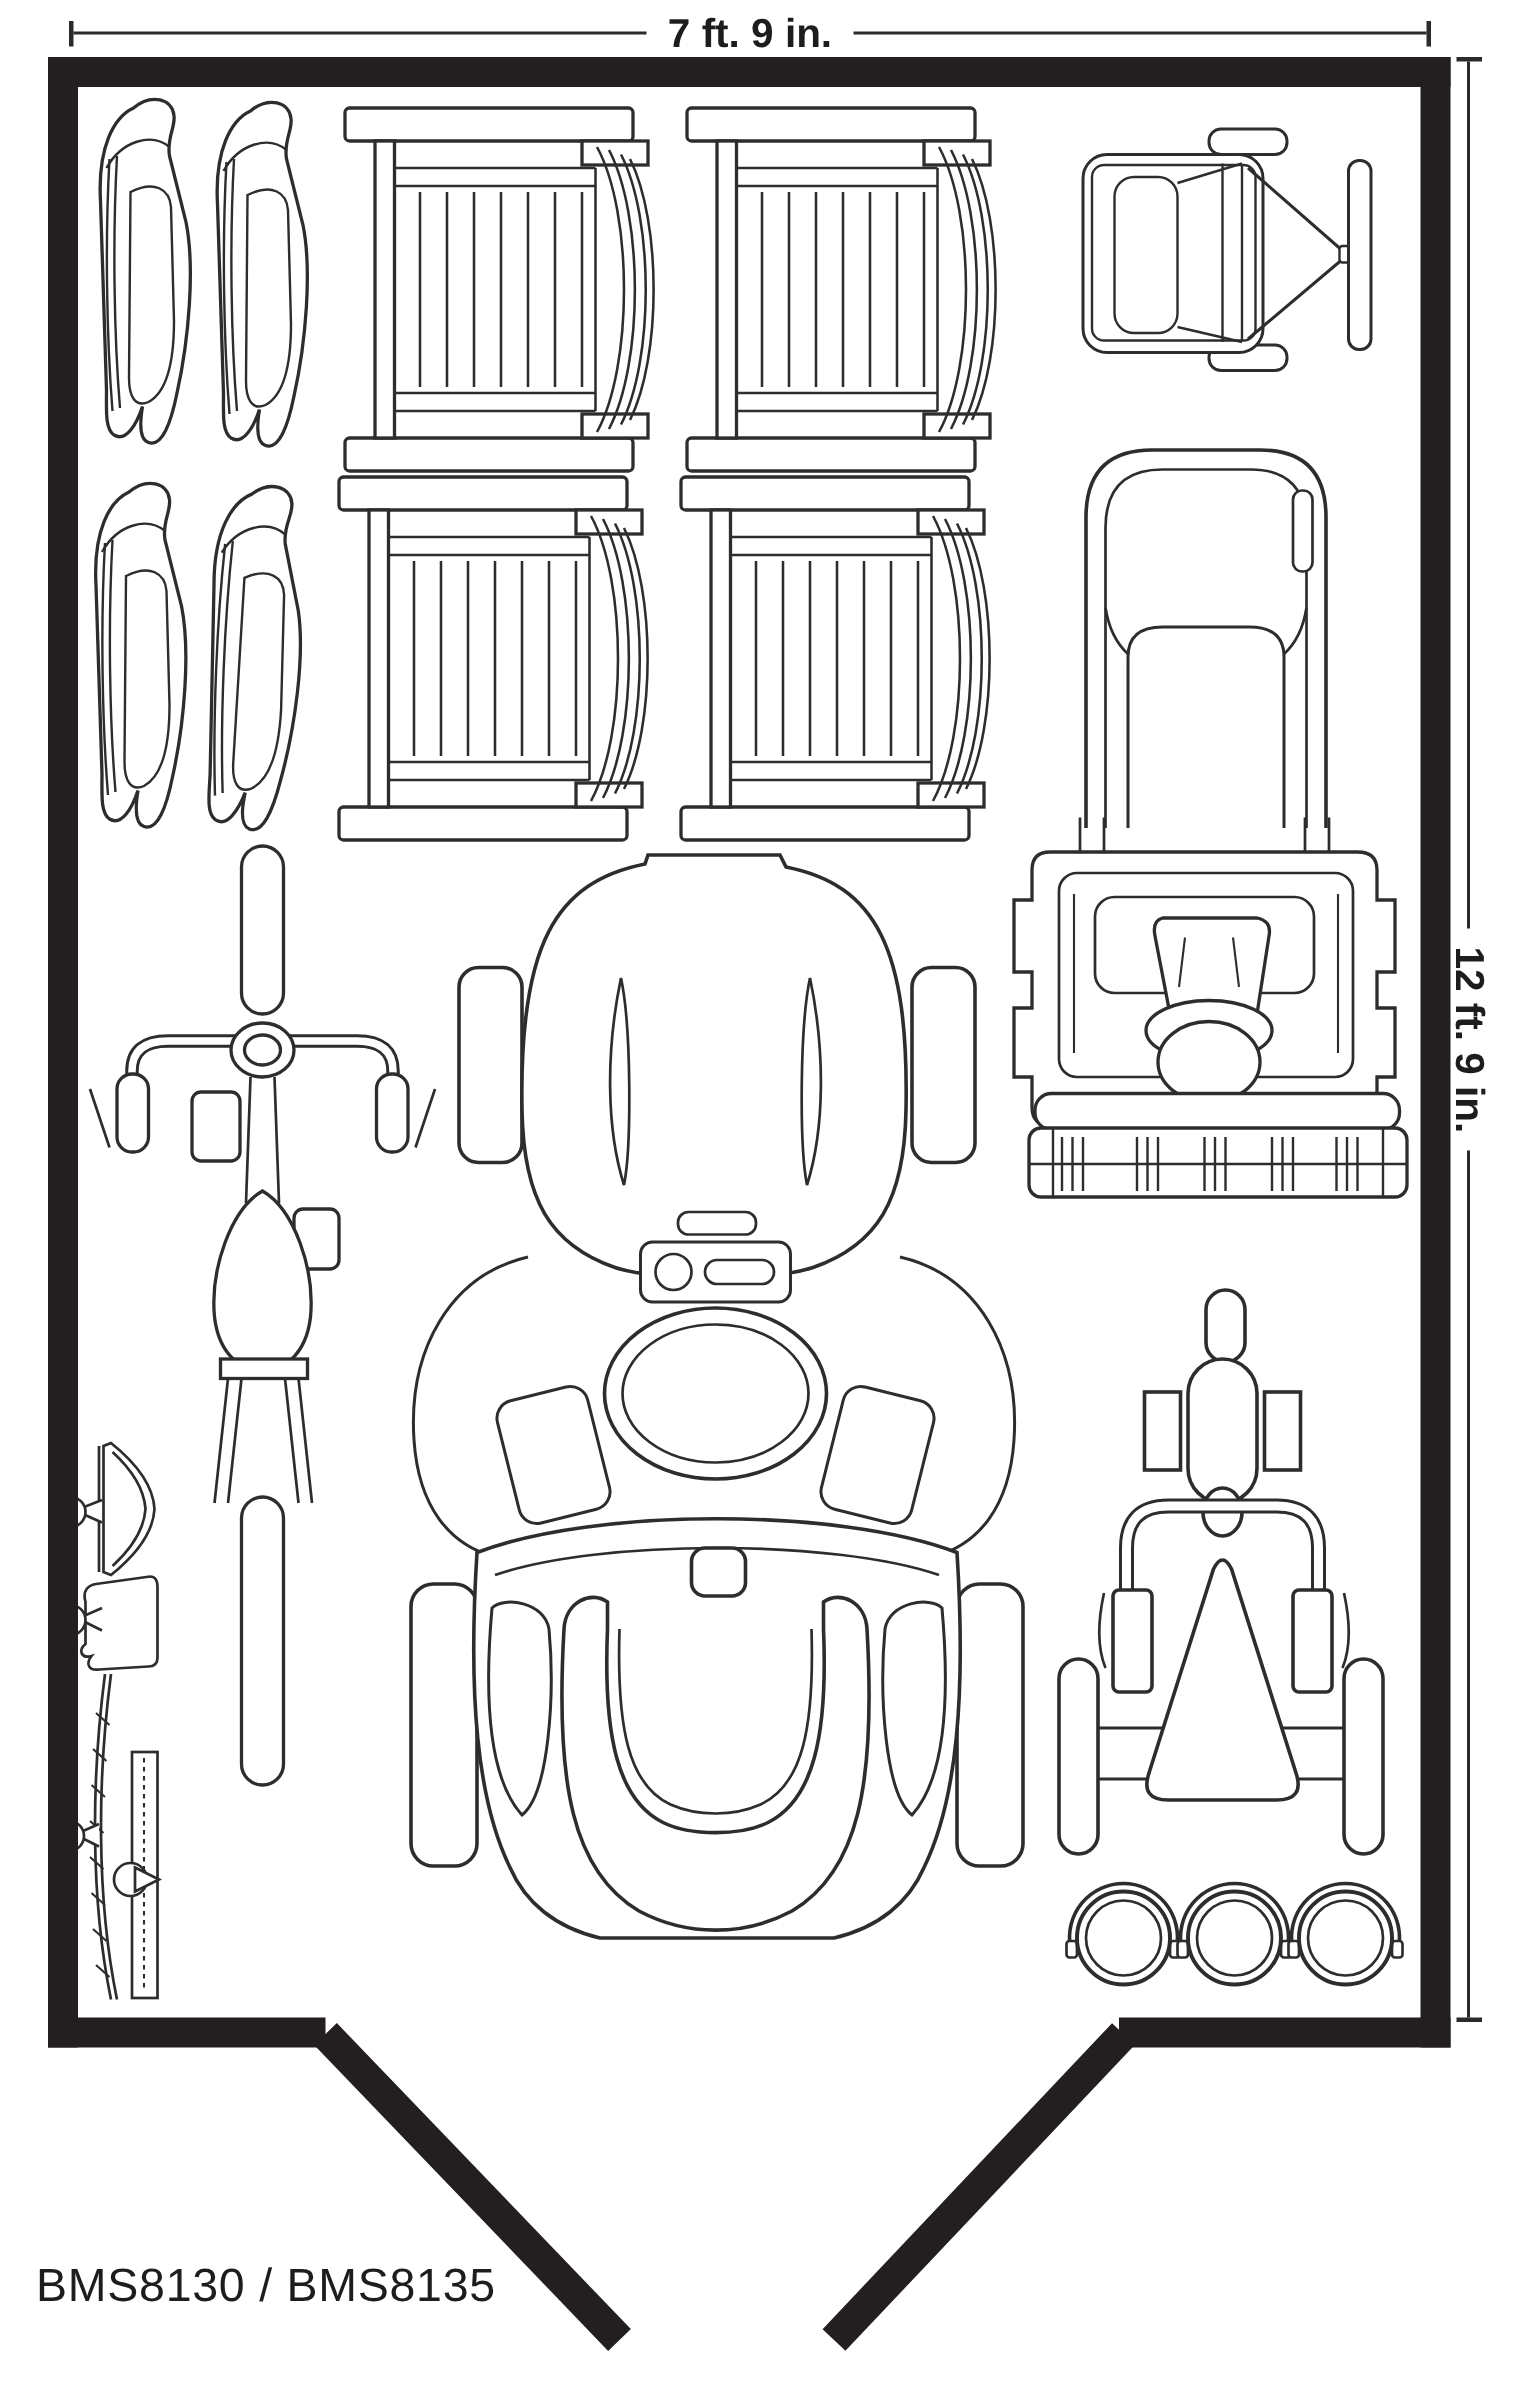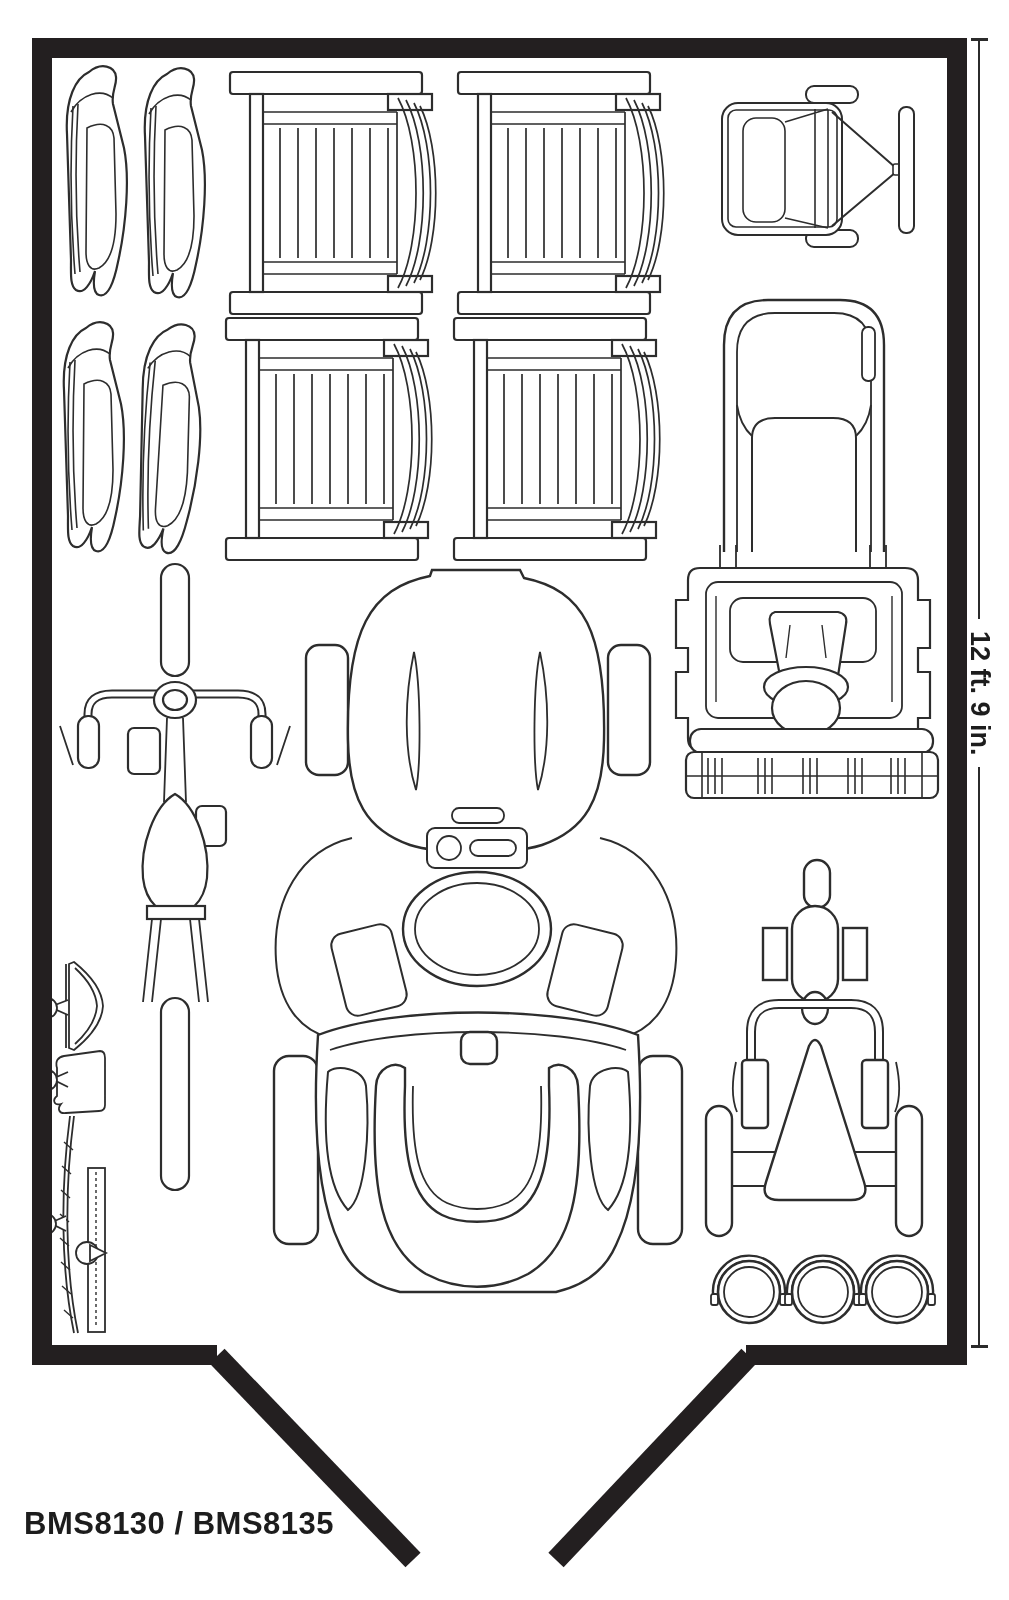--- a/index.html
+++ b/index.html
@@ -9,28 +9,35 @@
   }
   .wall{position:absolute;background:#231f20;z-index:6;}
   .dim{position:absolute;display:flex;align-items:center;z-index:7;}
   .dim .dline{flex:1;height:0;border-top:2.6px solid #2b2b2b;}
   .dim .tick-v{width:3px;height:17px;background:#2b2b2b;}
   .dim-label{font-weight:bold;font-size:27px;margin:0 14px;white-space:nowrap;color:#1d1d1d;}
   .dim-right{flex-direction:column;}
   .dim-right .dline-v{flex:1;width:0;border-left:2.6px solid #2b2b2b;}
   .dim-right .tick-h{height:3px;width:17px;background:#2b2b2b;}
   .dim-right .dim-label{writing-mode:vertical-rl;margin:12px 0;}
-  .model-label{position:absolute;left:24px;top:1506px;font-size:31px;font-weight:bold;letter-spacing:.5px;z-index:8;}
+  .model-label{position:absolute;left:24px;top:1506px;font-size:31px;font-weight:normal;letter-spacing:.5px;z-index:8;}
   svg.items{position:absolute;left:0;top:0;z-index:4;}
 </style>
 </head>
 <body>
 
 <div class="canvas">
 
+  <div class="dim" style="left:46px;top:8px;width:908px;height:28px;">
+    <span class="tick-v"></span>
+    <span class="dline"></span>
+    <span class="dim-label">7 ft. 9 in.</span>
+    <span class="dline"></span>
+    <span class="tick-v"></span>
+  </div>
 
   <div class="dim dim-right" style="left:961px;top:38px;width:36px;height:1310px;align-items:center;">
     <span class="tick-h"></span>
     <span class="dline-v"></span>
     <span class="dim-label">12 ft. 9 in.</span>
     <span class="dline-v"></span>
     <span class="tick-h"></span>
   </div>
 
 

